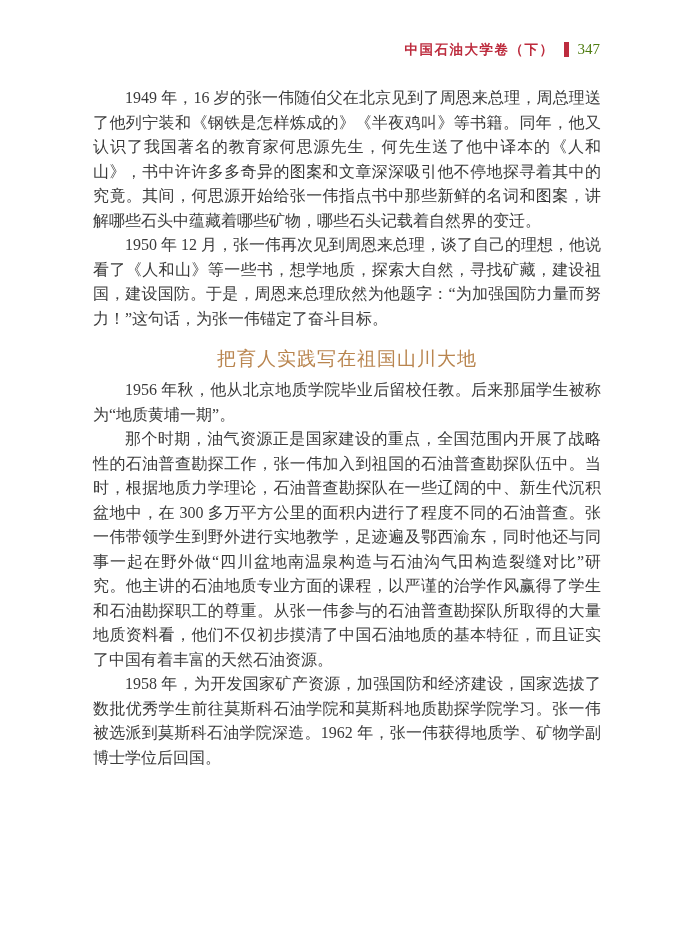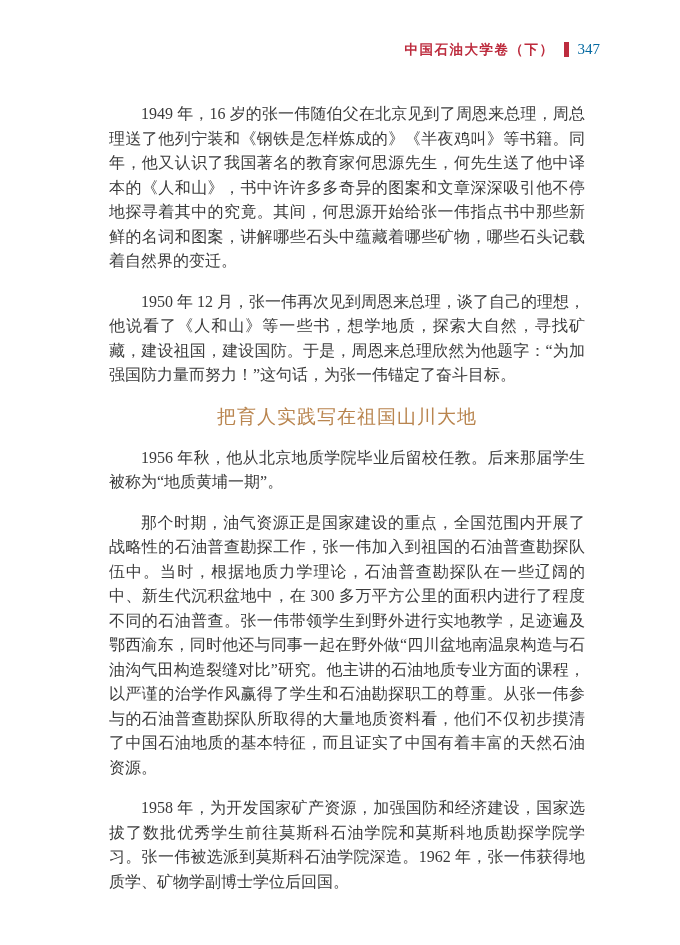--- a/index.html
+++ b/index.html
@@ -31,36 +31,36 @@
     letter-spacing: 1.5px;
   }
   .red-bar {
     display: inline-block;
     width: 5px;
     height: 15px;
     background: #bd2c3e;
     margin: 0 2px;
   }
   .page-number {
-    color: #0369a1;
+    color: #4d7c0f;
     font-size: 15px;
   }
   .content {
     position: absolute;
     top: 86px;
     left: 93px;
     width: 508px;
     color: #3a3a3a;
     font-size: 16px;
     line-height: 24.5px;
     text-align: justify;
     text-justify: inter-ideograph;
   }
   .content p {
-    margin: 16px;
+    margin: 0;
     text-indent: 2em;
   }
   .section-heading {
     margin: 15px 0 6px 0;
     text-align: center;
     color: #b9854f;
     font-size: 19px;
     font-weight: normal;
     letter-spacing: 1px;
     line-height: 26px;

